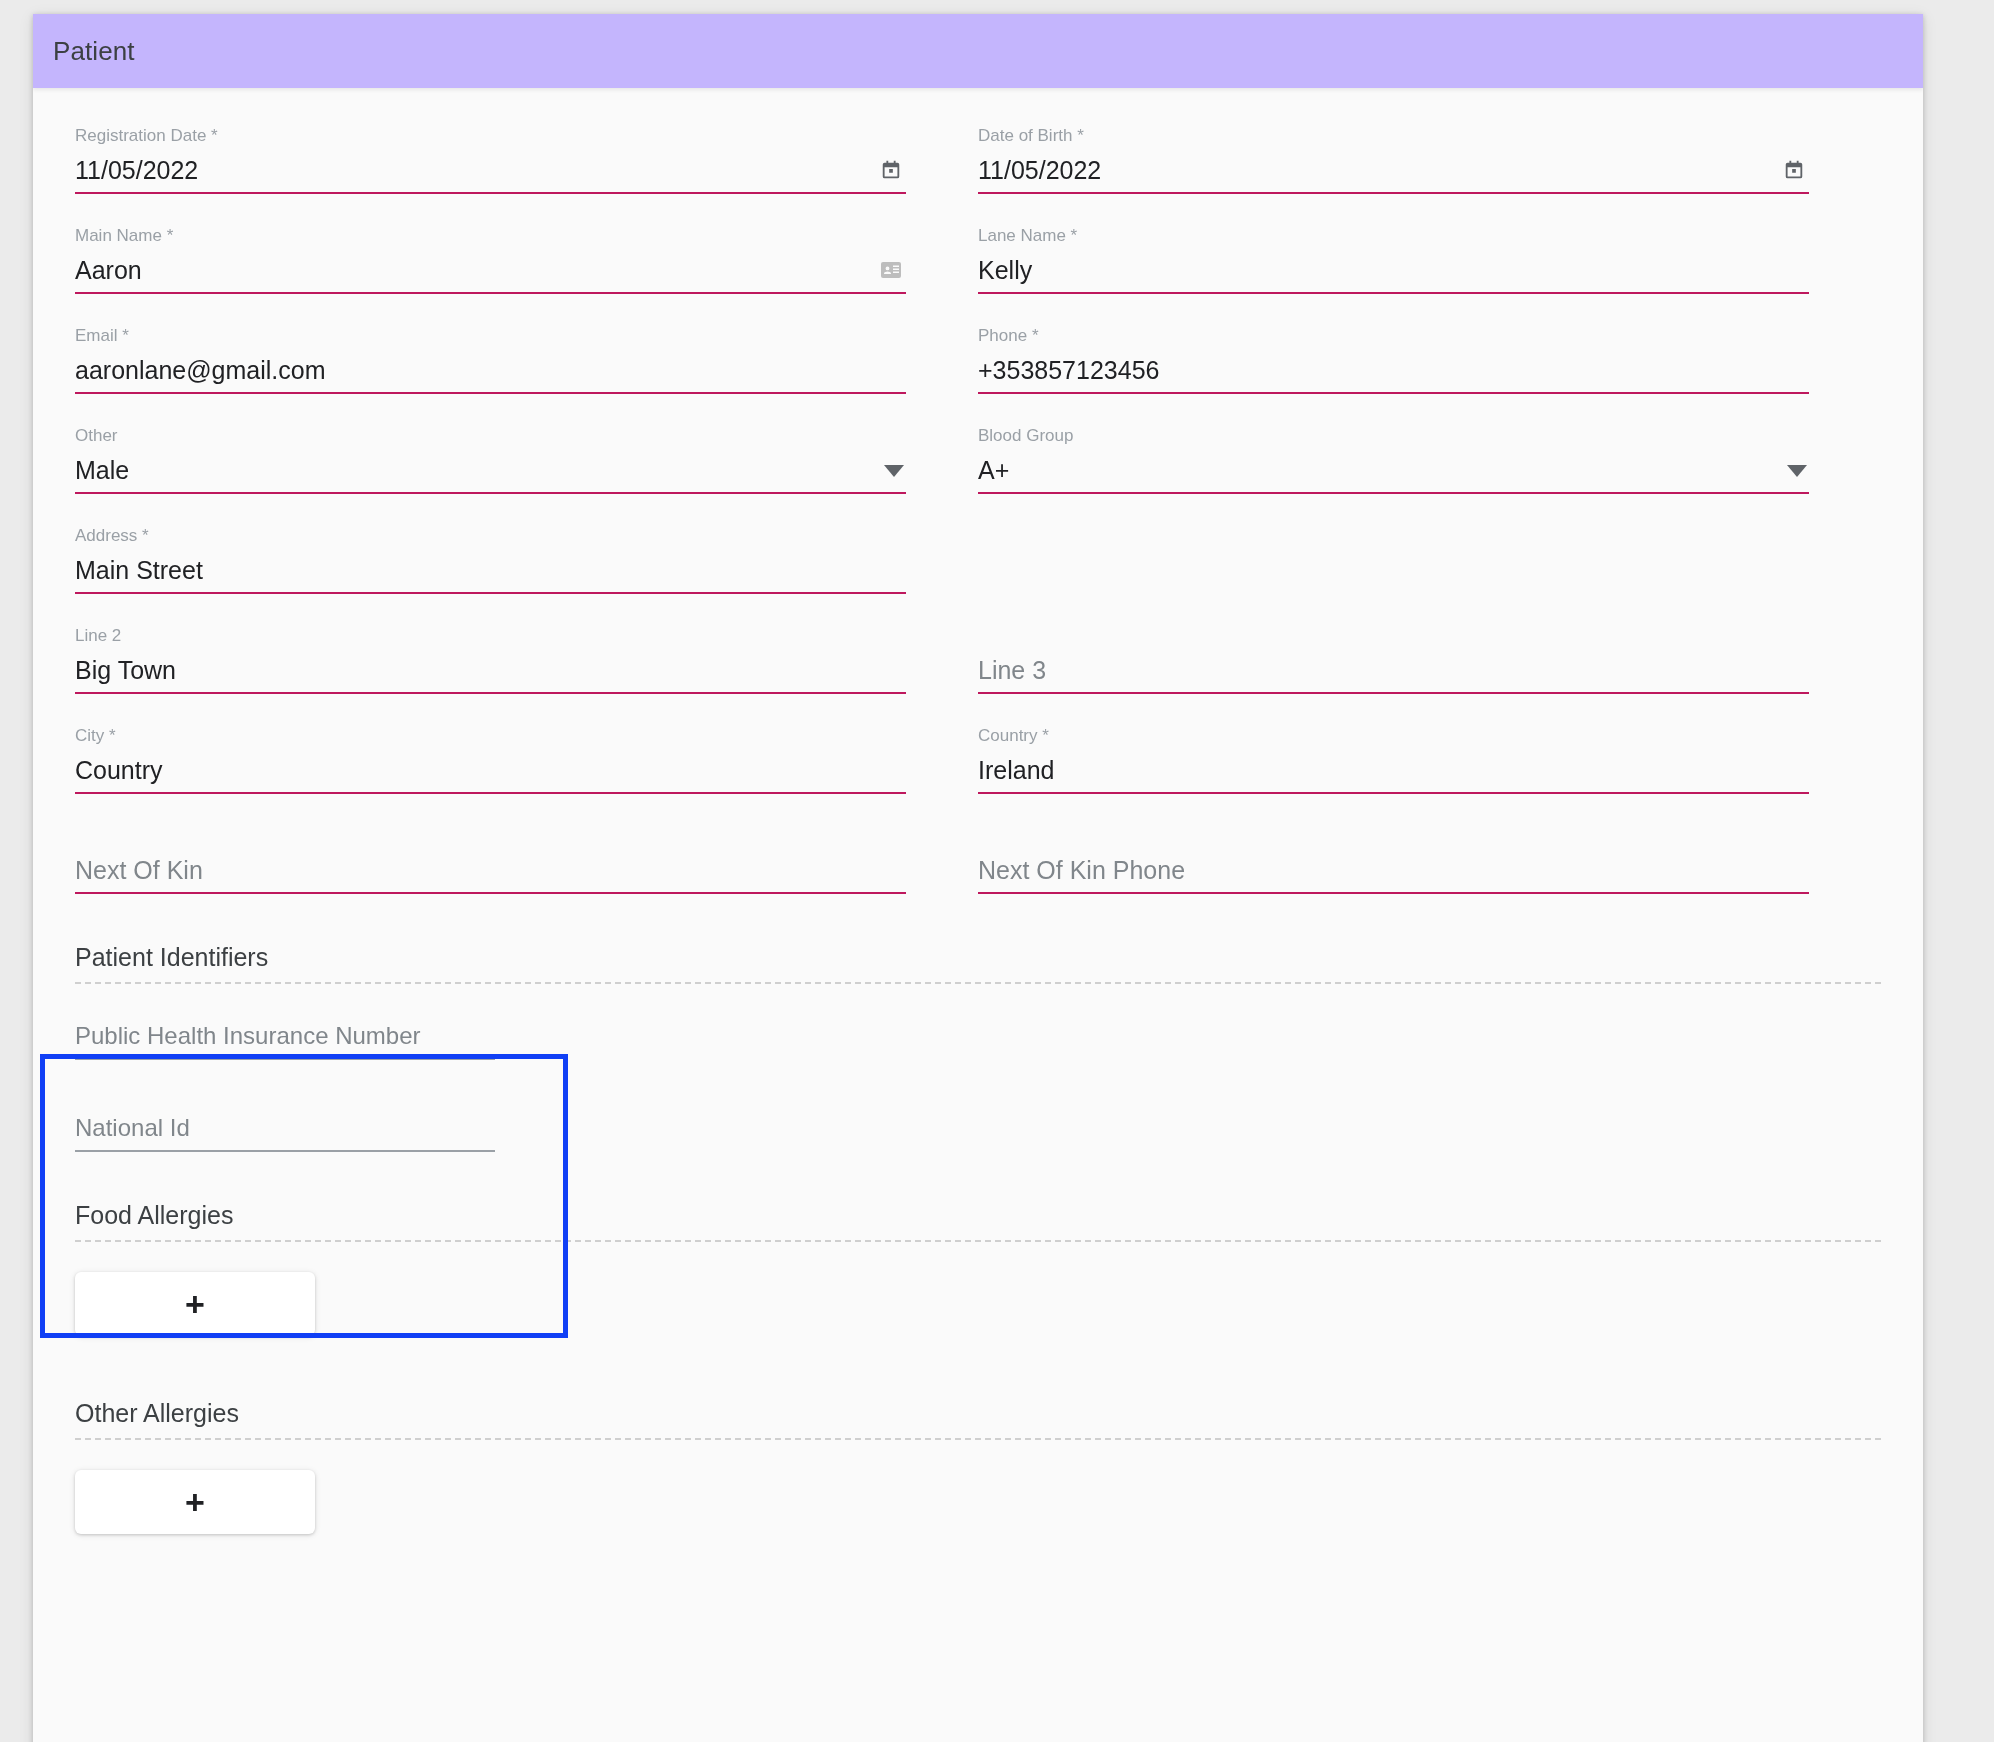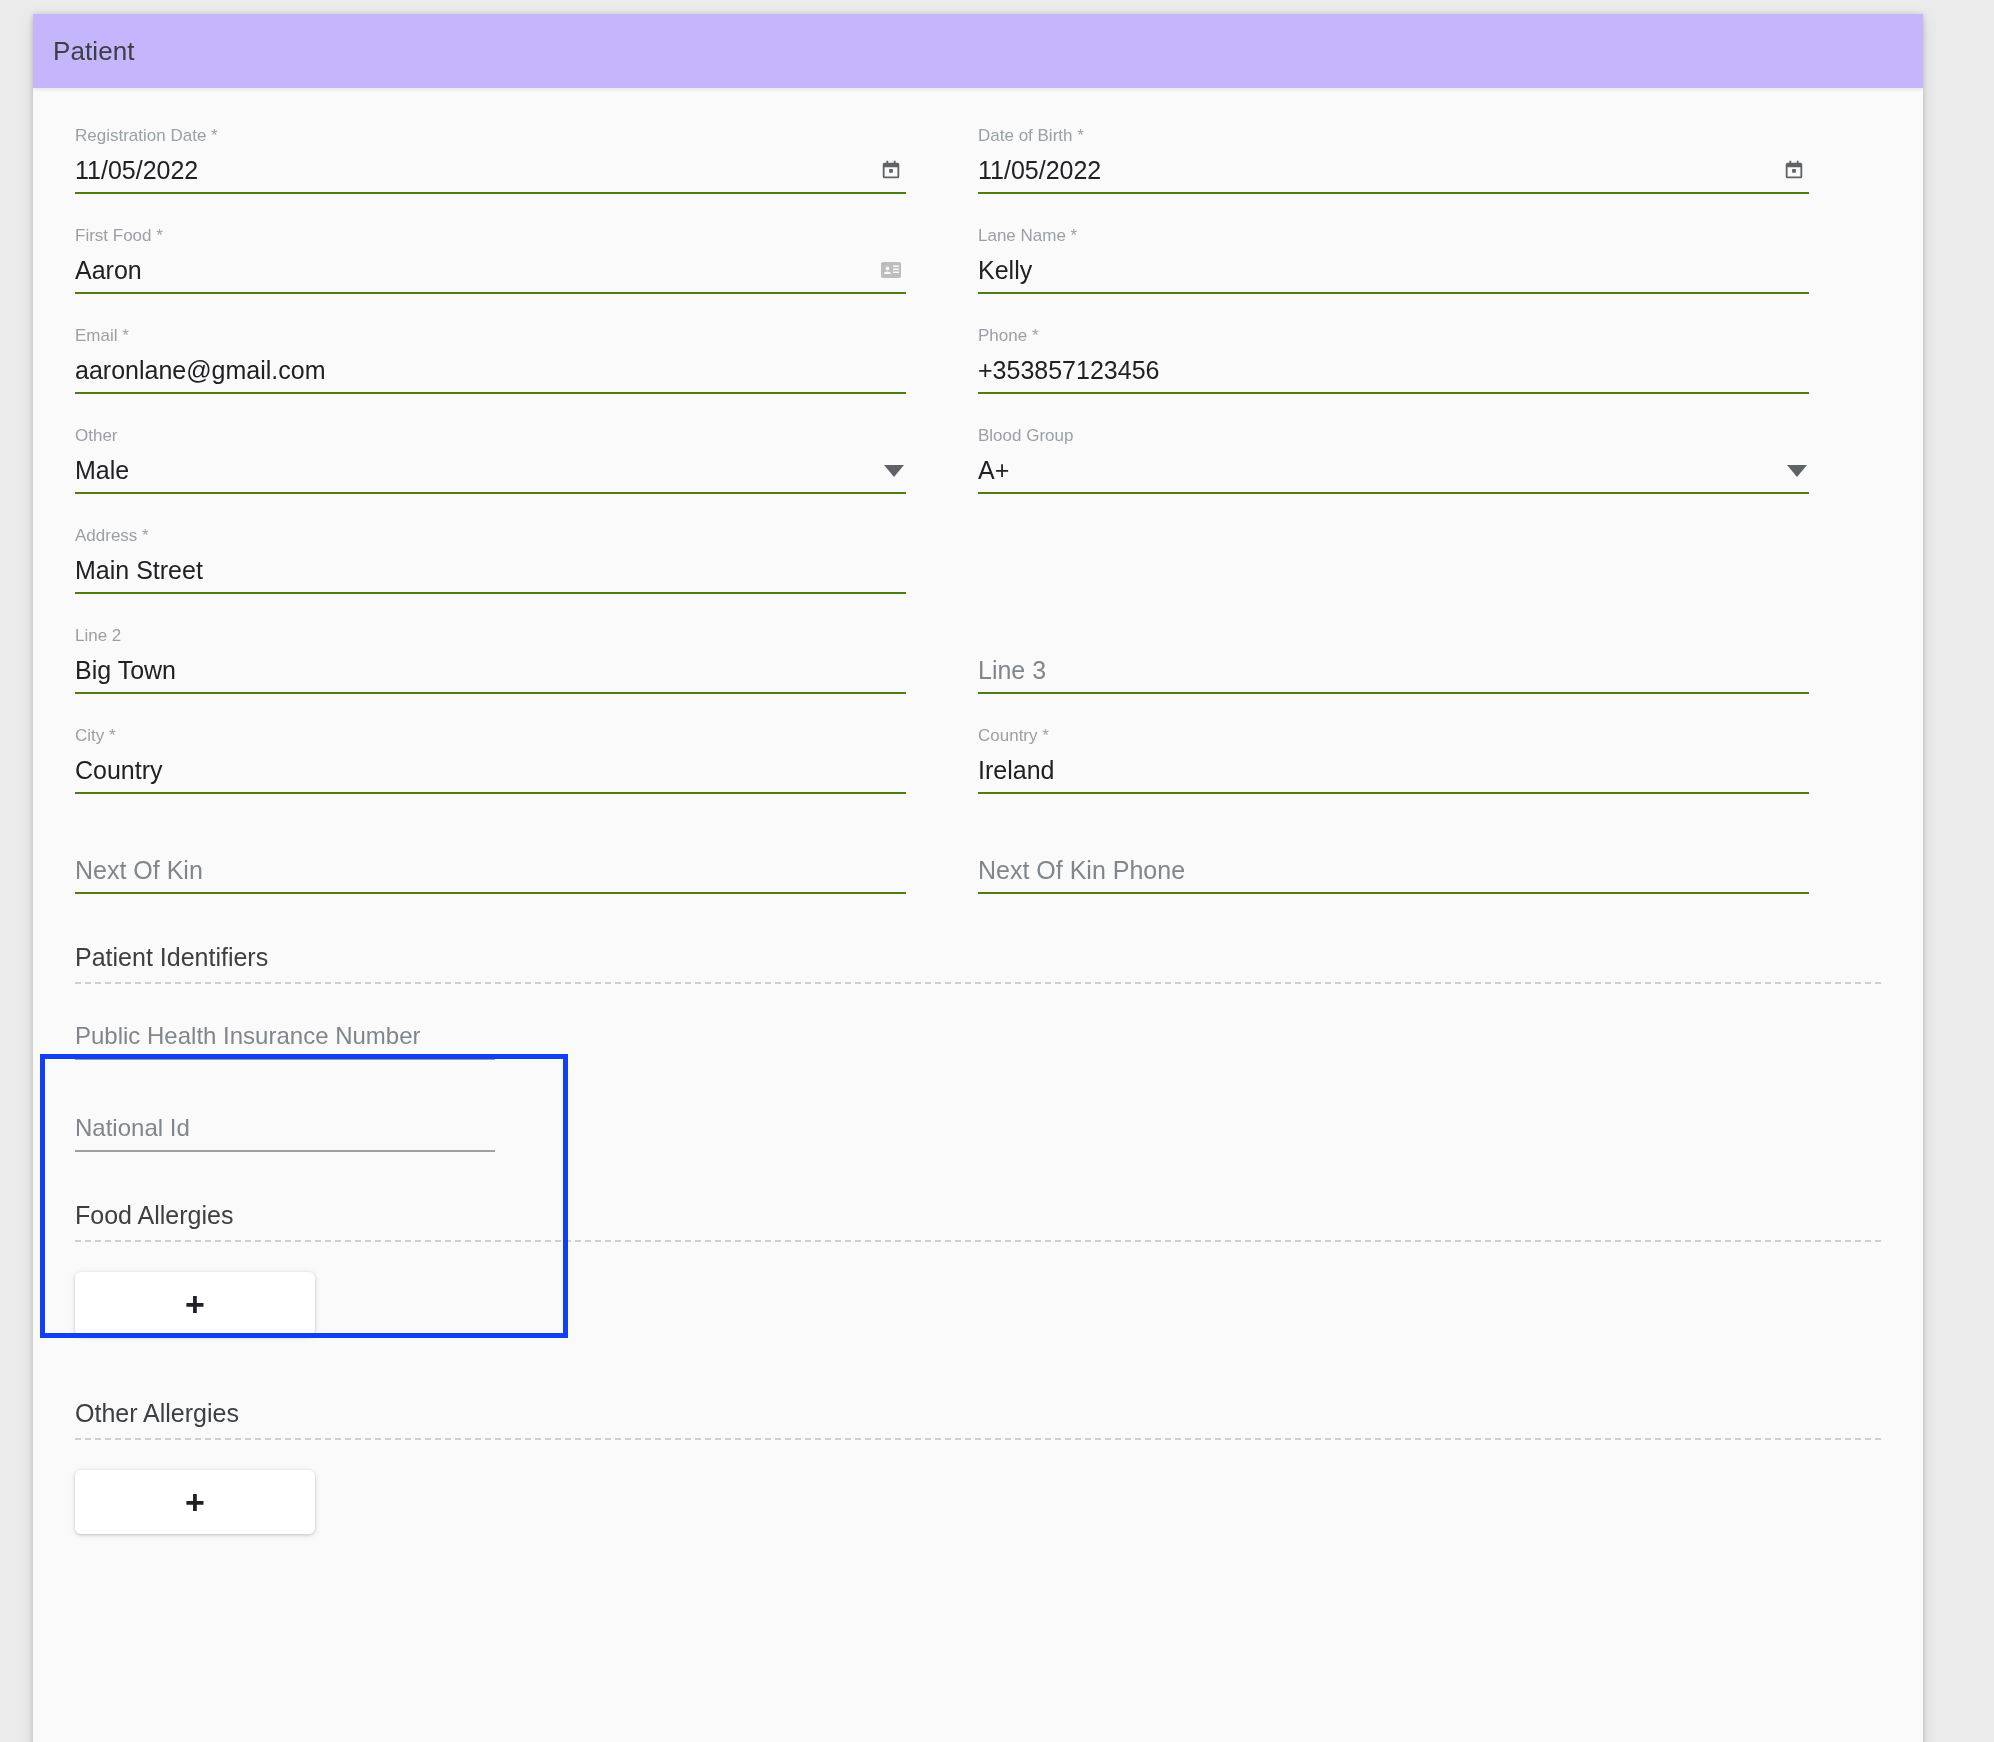--- a/index.html
+++ b/index.html
@@ -73,21 +73,21 @@
   .field-label {
     font-size: 17px;
     color: #9aa0a6;
     line-height: 20px;
     margin-bottom: 8px;
     height: 20px;
     white-space: nowrap;
   }
   .field-line {
     position: relative;
-    border-bottom: 2px solid #4d7c0f;
+    border-bottom: 2px solid #be185d;
     padding-bottom: 6px;
     display: flex;
     align-items: flex-end;
   }
   .field-value {
     font-size: 25px;
     color: #202124;
     line-height: 32px;
     flex: 1;
     white-space: nowrap;
@@ -227,21 +227,21 @@
                     </svg>
                 </span>
               </div>
             </div>
           </div>
         </div>
 
         <div class="row">
           <div class="col">
             <div class="field">
-              <div class="field-label">First Food *</div>
+              <div class="field-label">Main Name *</div>
               <div class="field-line">
                 <div class="field-value">Aaron</div>
                 <span class="field-icon">
                   <svg width="24" height="24" viewBox="0 0 24 24" fill="#bdbdbd">
                       <path d="M20 4H4a2 2 0 0 0-2 2v12a2 2 0 0 0 2 2h16a2 2 0 0 0 2-2V6a2 2 0 0 0-2-2zM8.5 8.5a1.9 1.9 0 1 1 0 3.8 1.9 1.9 0 0 1 0-3.8zM12 16H5v-.6c0-1.2 2.3-1.9 3.5-1.9s3.5.7 3.5 1.9V16zm8-1h-6v-1.5h6V15zm0-3h-6v-1.5h6V12zm0-3h-6V7.5h6V9z"></path>
                     </svg>
                 </span>
               </div>
             </div>
           </div>

